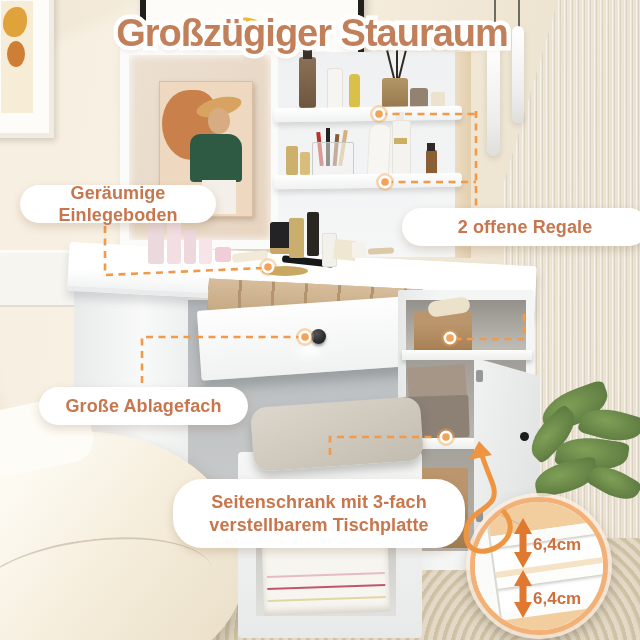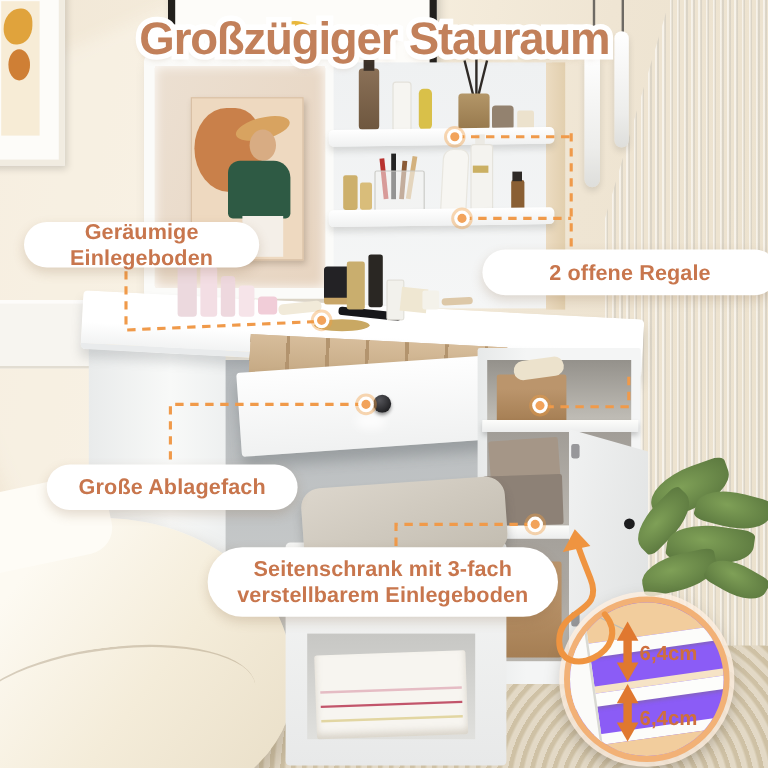--- a/index.html
+++ b/index.html
@@ -103,21 +103,21 @@
         border-radius:22px;display:flex;align-items:center;justify-content:center;text-align:center;
         font-size:18px;font-weight:600;letter-spacing:.1px;line-height:1.25;
         box-shadow:0 4px 10px rgba(130,95,60,.22);}
   #title{left:312px;top:12px;transform:translateX(-50%);width:560px;text-align:center;
         font-size:38px;font-weight:bold;letter-spacing:-1px;white-space:nowrap;}
   #title .back{position:absolute;left:0;right:0;top:0;color:#fff;-webkit-text-stroke:9px #ffffff;
         text-shadow:0 3px 6px rgba(150,115,80,.35);}
   #title .front{position:relative;color:var(--title-color,#c2805a);}
 
   
-  #mag{left:470px;top:497px;width:128px;height:128px;border-radius:50%;background:#8b5cf6;
+  #mag{left:470px;top:497px;width:128px;height:128px;border-radius:50%;background:#ffffff;
        border:5px solid #f2b176;box-shadow:0 0 0 4px rgba(255,240,225,.8),0 6px 16px rgba(70,60,45,.4);overflow:hidden;}
   #magScene{position:absolute;inset:-14px;transform:rotate(-8deg);}
   #magScene .shelfTop{position:absolute;left:0;top:6px;width:160px;height:36px;background:#f2cd9d;}
   #magScene .edge1{position:absolute;left:0;top:42px;width:160px;height:12px;background:#fcfcfa;box-shadow:0 2px 2px rgba(120,110,95,.3);}
   #magScene .shelfMid{position:absolute;left:0;top:78px;width:160px;height:6px;background:#f6e3c6;}
   #magScene .edge2{position:absolute;left:0;top:84px;width:160px;height:11px;background:#fdfdfb;box-shadow:0 2px 3px rgba(120,110,95,.35);}
   #magScene .edge3{position:absolute;left:0;top:118px;width:160px;height:9px;background:#fcfcfa;}
   #magScene .shelfBot{position:absolute;left:0;top:127px;width:160px;height:40px;background:#f2cd9d;}
   #magScene .wallL{position:absolute;left:6px;top:-6px;width:26px;height:180px;background:#fbfbf9;border-right:2px solid #d9d9d3;}
   #magScene .rod{position:absolute;left:24px;top:6px;width:60px;height:1px;background:#bdbdb7;transform:rotate(34deg);transform-origin:0 0;}
@@ -304,23 +304,23 @@
 
   <div class="pill" style="left:20px;top:185px;width:196px;height:38px">
     <span>Geräumige Einlegeboden</span>
   </div>
   <div class="pill" style="left:402px;top:208px;width:246px;height:38px">
     <span>2 offene Regale</span>
   </div>
   <div class="pill" style="left:39px;top:387px;width:209px;height:38px">
     <span>Große Ablagefach</span>
   </div>
-  <div class="pill" style="left:173px;top:456px;width:292px;height:58px;border-radius:29px;flex-direction:column">
+  <div class="pill" style="left:173px;top:479px;width:292px;height:69px;border-radius:29px;flex-direction:column">
     <span>Seitenschrank mit 3-fach</span>
-    <span>verstellbarem Einlegeboden</span>
+    <span>verstellbarem Tischplatte</span>
   </div>
 
   <div class="abs" id="title">
     <span class="back" aria-hidden="true">Großzügiger Stauraum</span>
     <span class="front">Großzügiger Stauraum</span>
   </div>
 
   <div class="abs" id="mag">
     <div id="magScene">
       <div class="shelfTop"></div>

